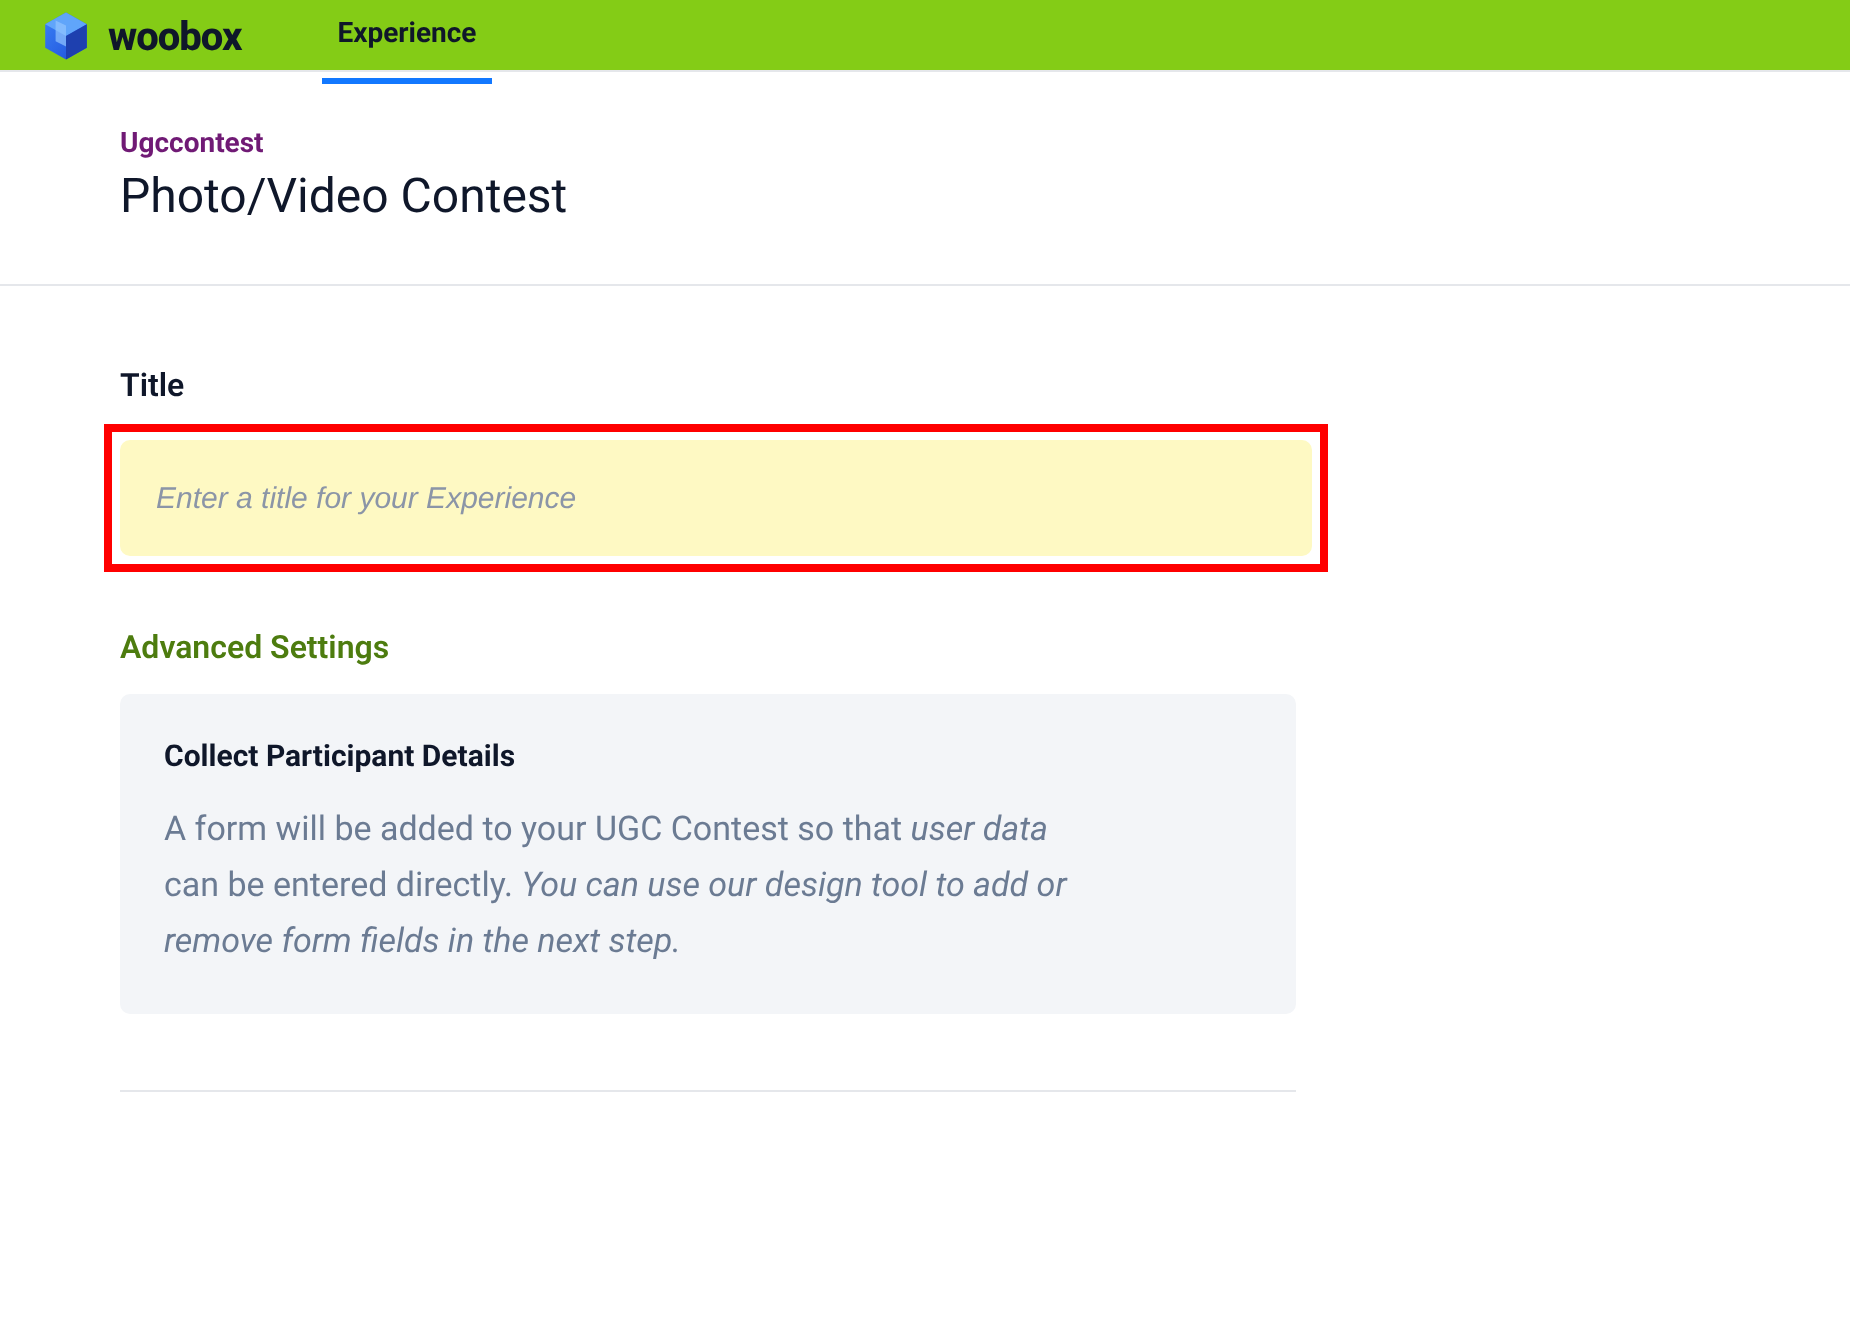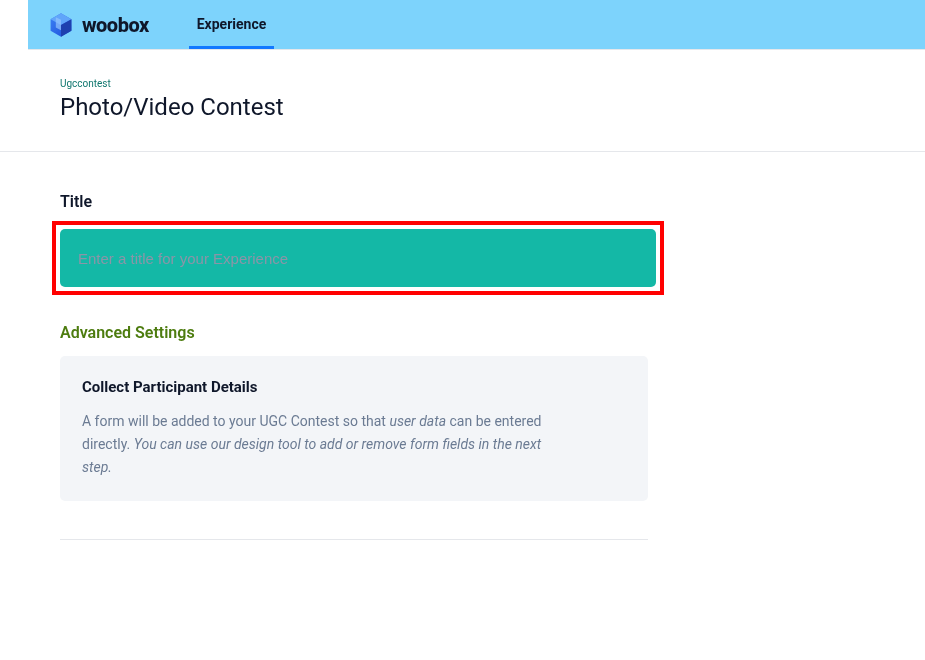--- a/index.html
+++ b/index.html
@@ -10,25 +10,24 @@
     body {
       font-family: -apple-system, BlinkMacSystemFont, 'Segoe UI', Roboto, Arial, sans-serif;
       background: #ffffff;
       width: 925px;
       height: 660px;
       overflow: hidden;
     }
     .topbar {
       display: flex;
       align-items: center;
-      height: 50px;
+      height: 36px;
       padding: 0 20px;
       border-bottom: 1px solid #e5e7eb;
-      background: #7dd3fc;
-      margin-left: 28px;
+      background: #84cc16;
     }
     .logo-wrap {
       display: flex;
       align-items: center;
       gap: 8px;
       margin-right: 40px;
     }
     .logo-icon svg {
       display: block;
     }
@@ -44,23 +43,24 @@
       color: #0f172a;
       padding: 16px 8px 14px 8px;
       border-bottom: 3px solid #1278ff;
       cursor: pointer;
     }
     .page-header {
       padding: 28px 60px 24px 60px;
       border-bottom: 1px solid #e5e7eb;
     }
     .breadcrumb {
-      font-size: 10px;
-      color: #0f766e;
+      font-size: 14px;
+      color: #701a75;
       margin-bottom: 4px;
+      font-weight: bold;
     }
     .page-title {
       font-size: 24px;
       font-weight: 400;
       color: #0f172a;
       margin-bottom: 6px;
     }
     .page-desc {
       font-size: 14px;
       color: #6b7b93;
@@ -82,24 +82,25 @@
       padding: 4px;
       width: 612px;
       margin-left: -8px;
     }
     .title-input {
       width: 100%;
       height: 58px;
       padding: 0 18px;
       font-size: 15px;
       color: #374151;
-      background: #14b8a6;
+      background: #fef9c3;
       border: none;
       border-radius: 5px;
       outline: none;
+      font-style: italic;
     }
     .title-input::placeholder {
       color: #8b95a7;
     }
     .section-label {
       font-size: 16px;
       font-weight: 600;
       color: #4d7c0f;
       margin-bottom: 14px;
     }
@@ -109,21 +110,21 @@
       border-radius: 5px;
       padding: 22px 22px;
     }
     .card-title {
       font-size: 15px;
       font-weight: 700;
       color: #0f172a;
       margin-bottom: 14px;
     }
     .card-text {
-      font-size: 14px;
+      font-size: 17px;
       line-height: 1.65;
       color: #6b7b93;
       max-width: 460px;
     }
     .card-text .italic {
       font-style: italic;
     }
     .divider {
       width: 588px;
       height: 1px;

